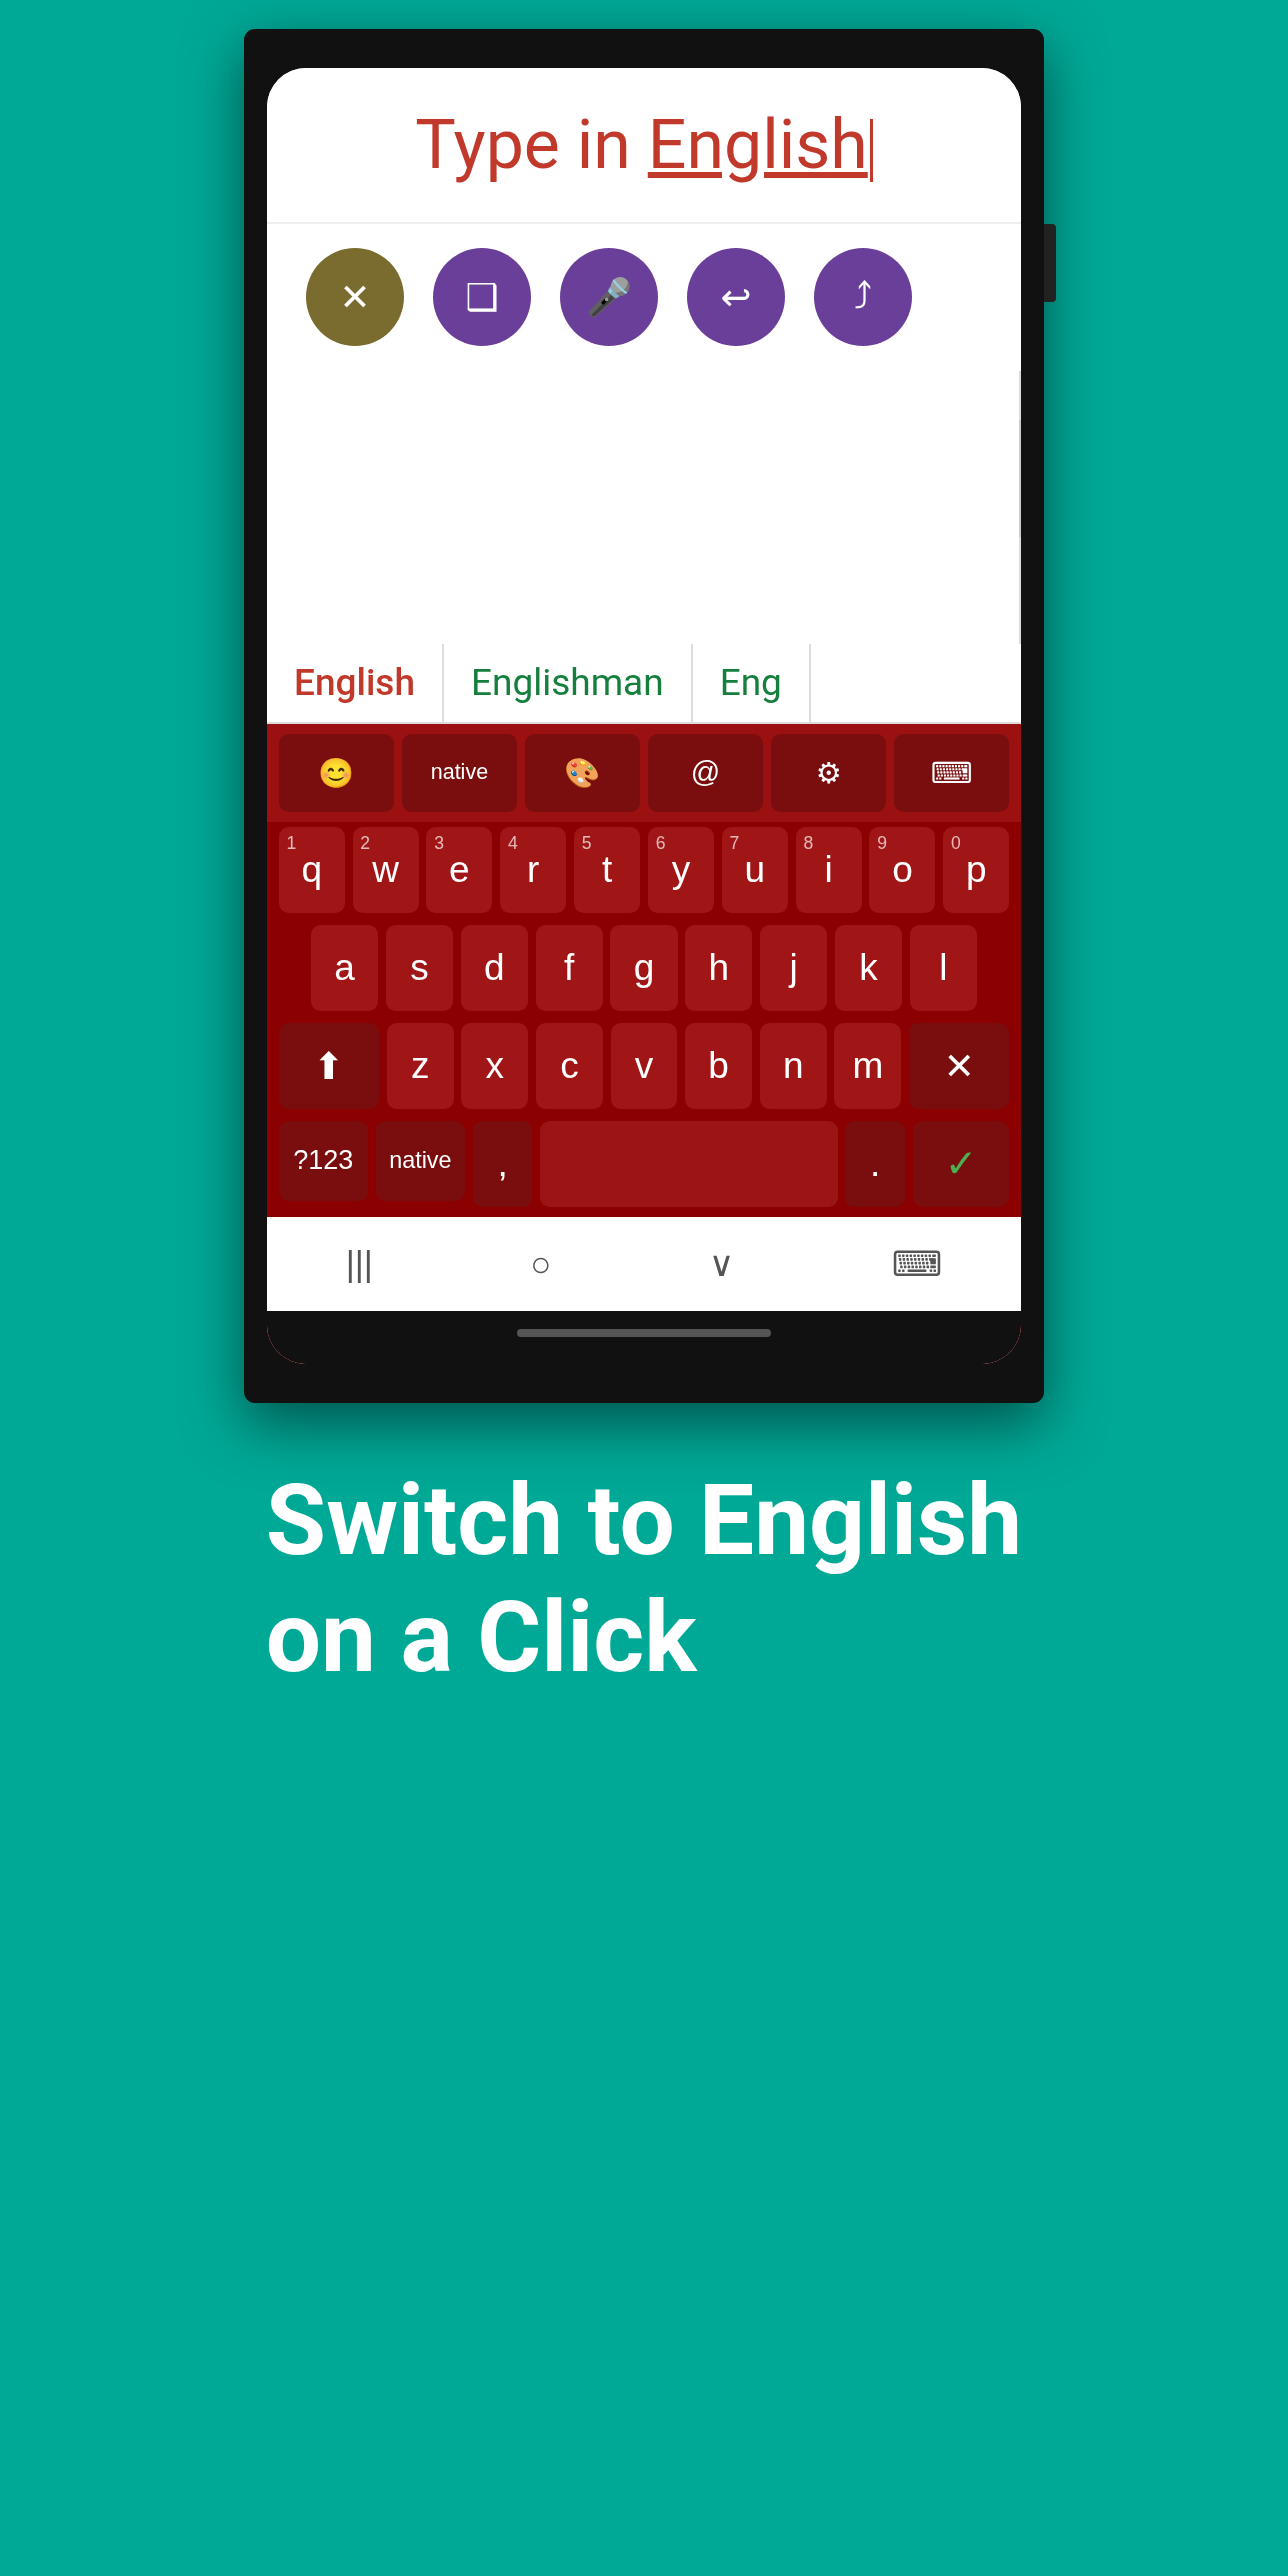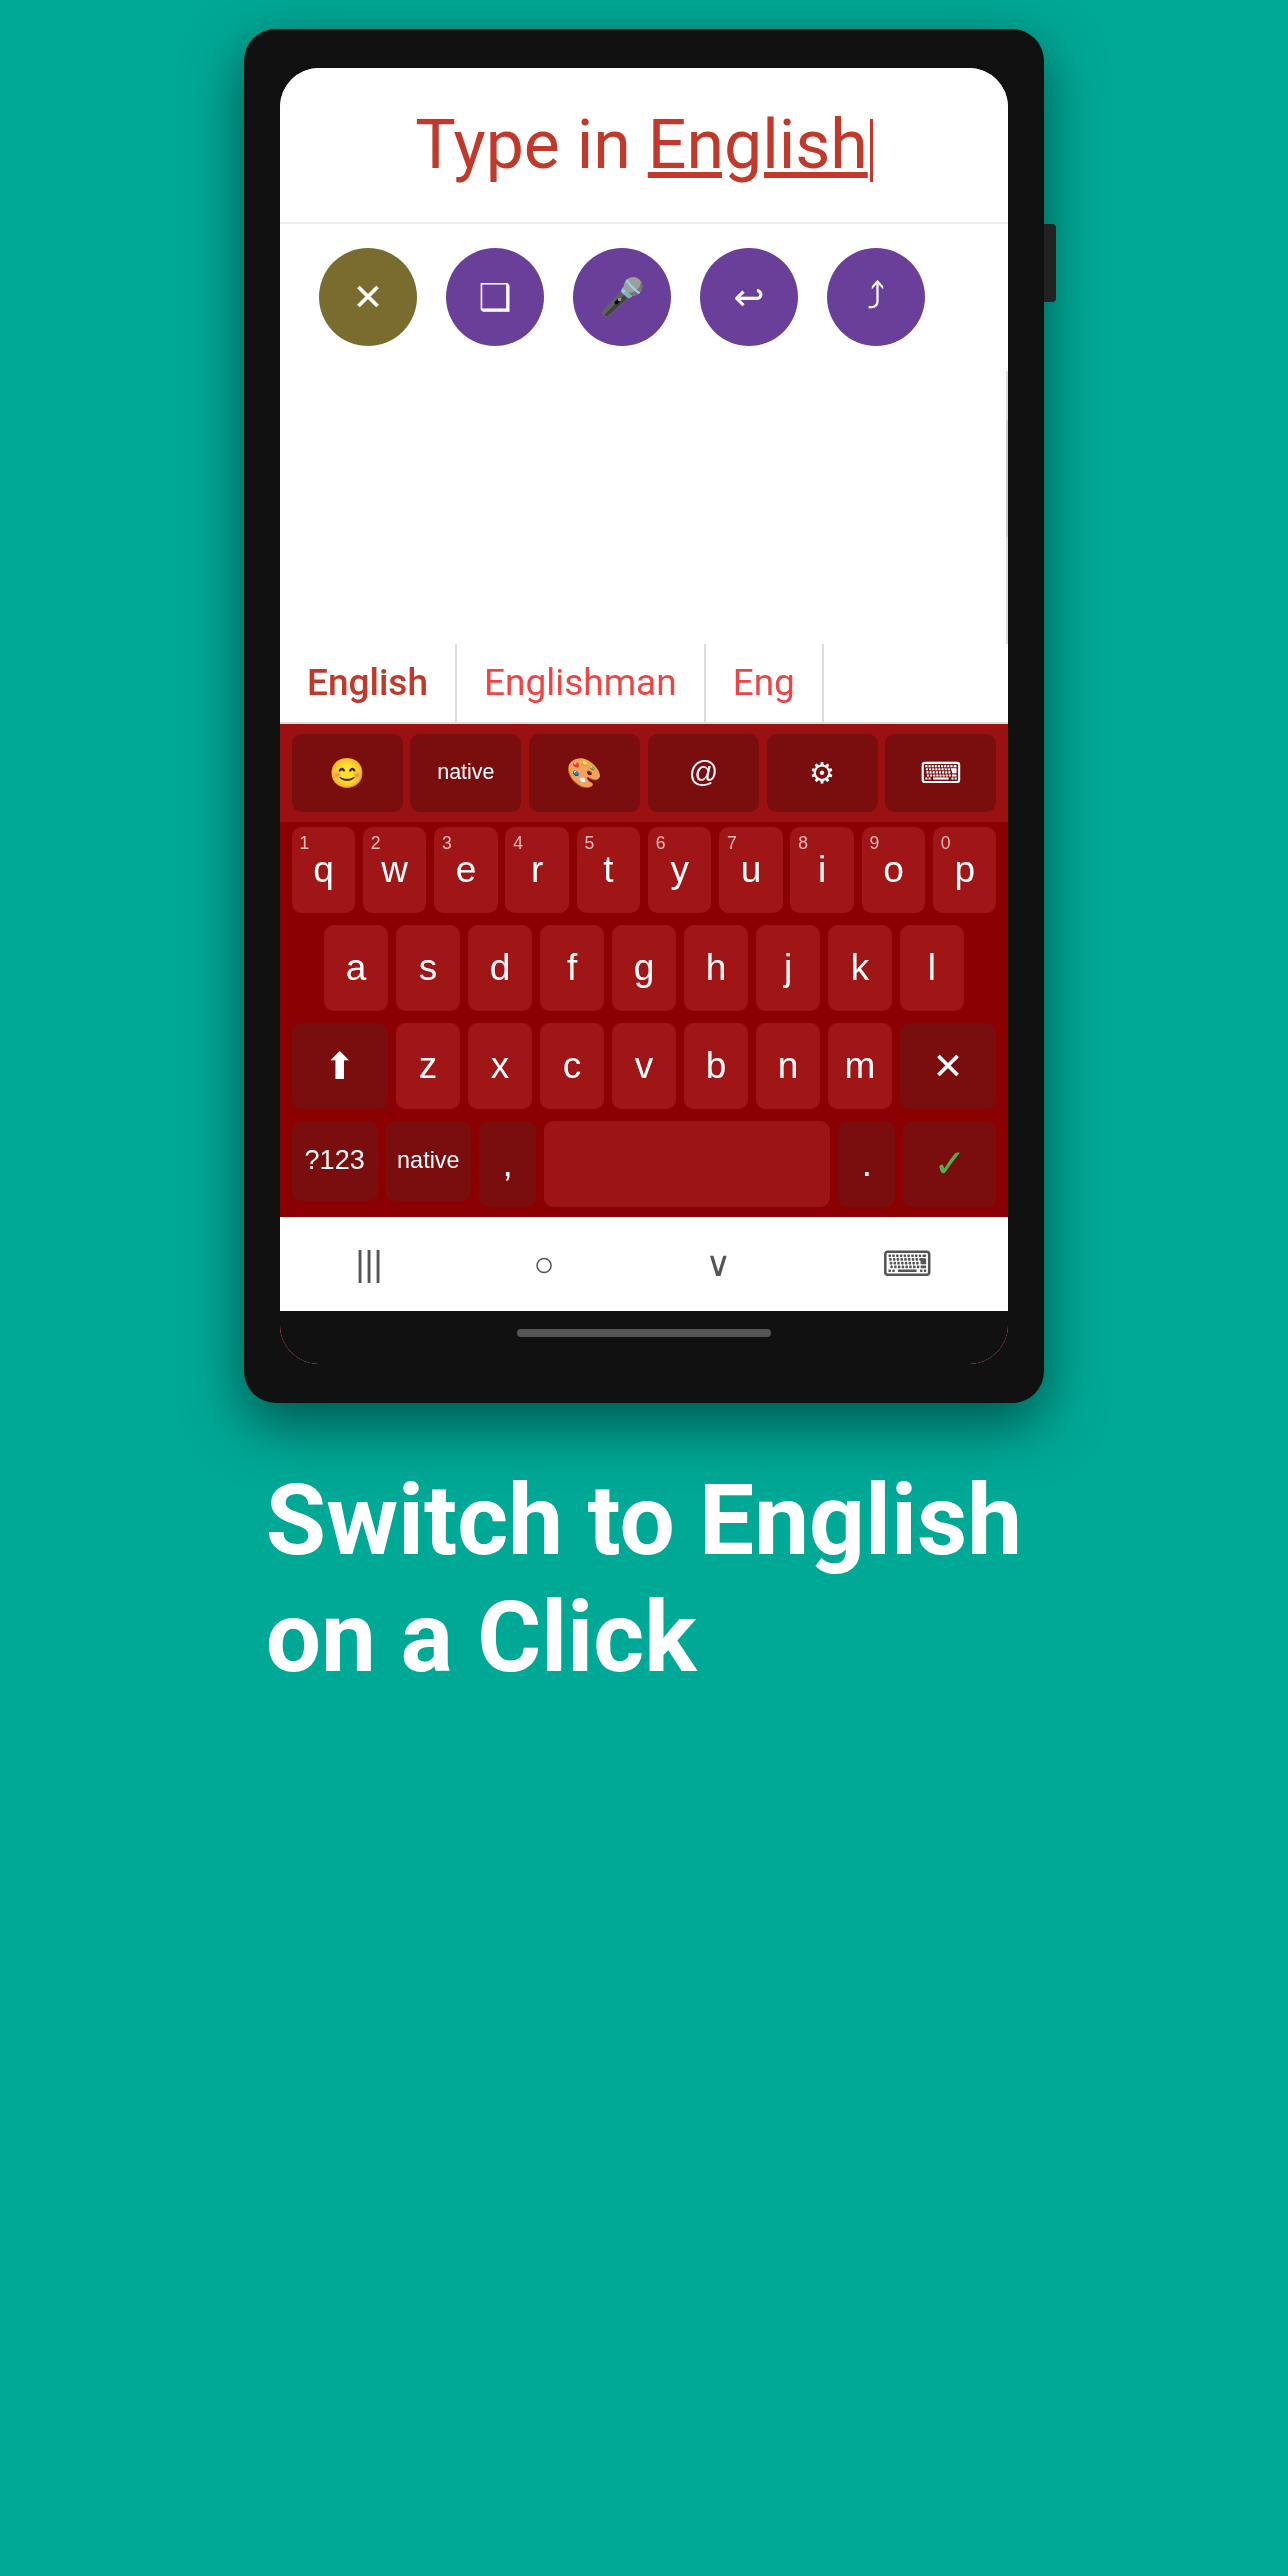--- a/index.html
+++ b/index.html
@@ -16,22 +16,22 @@
 
     
     .phone-container {
       position: relative;
       width: 800px;
       margin-top: 29px;
     }
 
     .phone-frame {
       background: #111;
-      border-radius: 32px;
-      padding: 39px 36px;
+      border-radius: 11px;
+      padding: 39px 23px;
       box-shadow: 0 19.5px 59px rgba(0,0,0,0.5);
       position: relative;
     }
 
     .phone-screen {
       background: #fff;
       border-radius: 39px;
       overflow: hidden;
       position: relative;
     }
@@ -130,21 +130,21 @@
       background: #fff;
       display: flex;
       flex-direction: row;
       border-bottom: 2px solid #ddd;
       overflow: hidden;
     }
 
     .suggestion-item {
       padding: 17.6px 27px;
       font-size: 37px;
-      color: #ef4444;
+      color: #15803d;
       border-right: 2px solid #ddd;
       white-space: nowrap;
       cursor: pointer;
     }
 
     .suggestion-item.active {
       color: #c0392b;
       font-weight: 500;
     }
 

